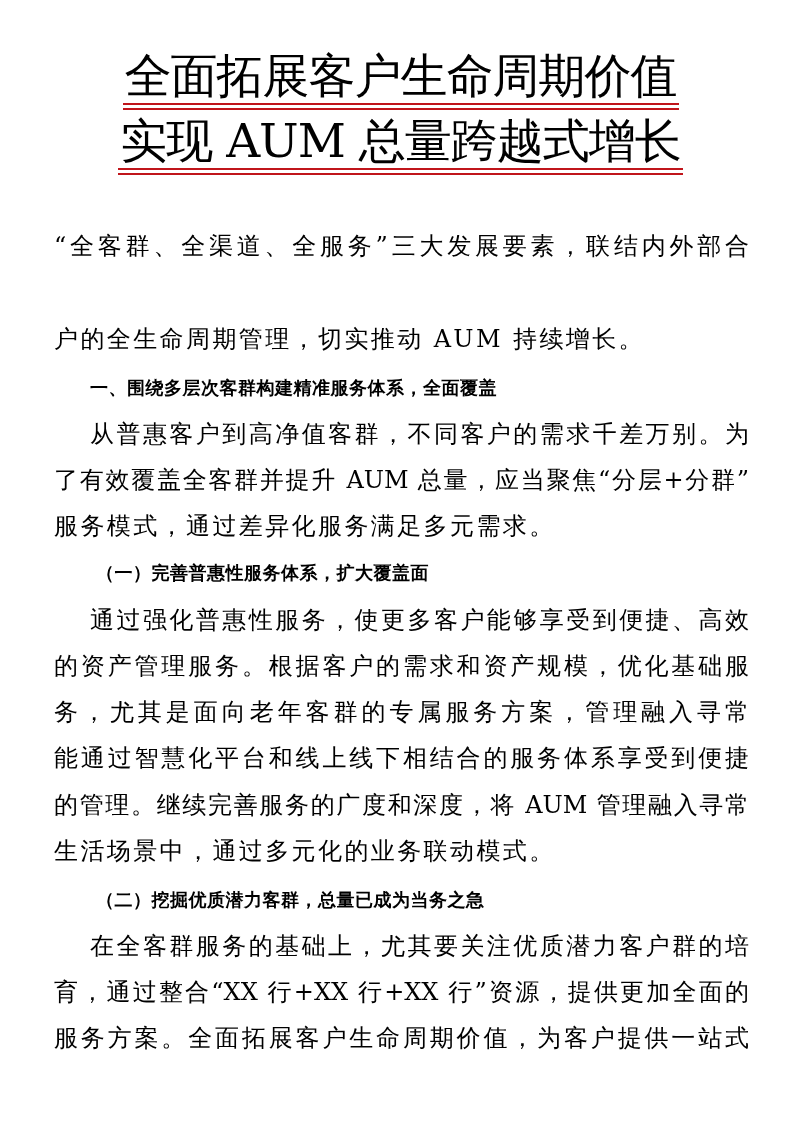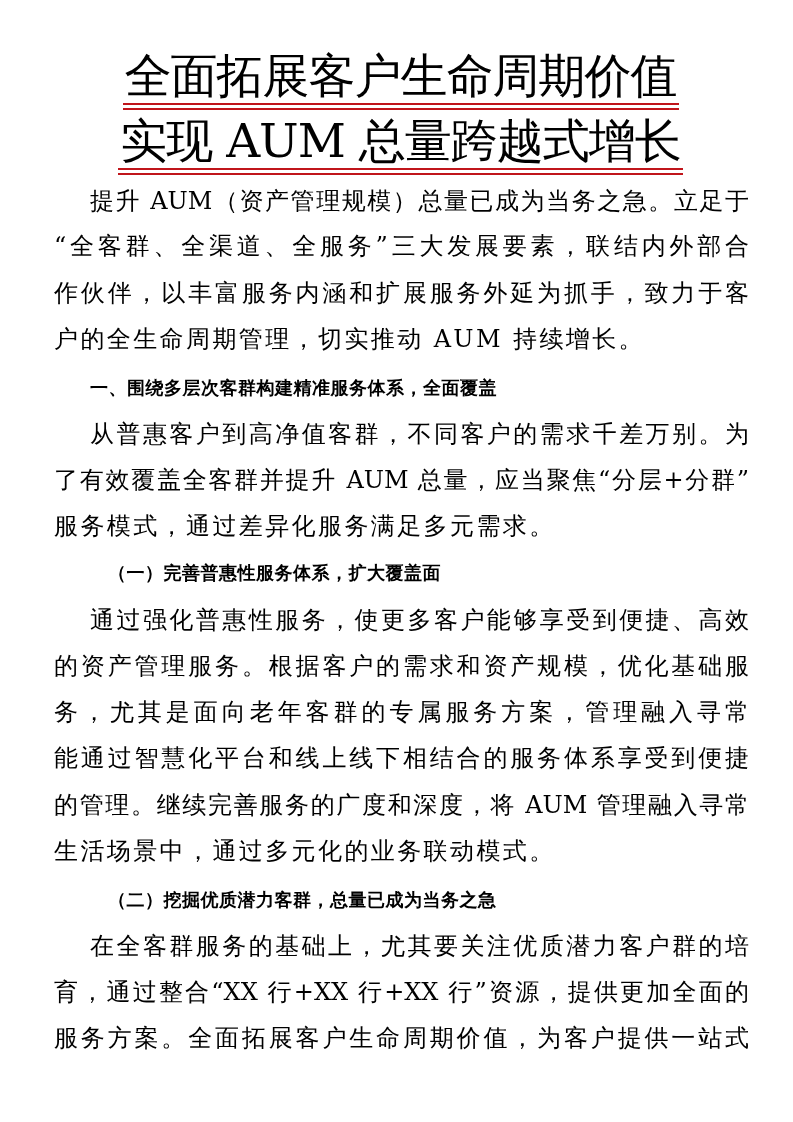--- a/index.html
+++ b/index.html
@@ -28,37 +28,35 @@
   }
   .line.indent { left: 86px; }
   .justify { text-align: justify; text-align-last: justify; width: 695px; letter-spacing: 0; }
   .justify.indent { width: 659px; }
   .heading {
     position: absolute; left: 86px;
     font-family: "DejaVu Sans", "Liberation Sans", sans-serif;
     font-weight: bold; font-size: 18px; line-height: 30px; white-space: nowrap;
     letter-spacing: 0.5px;
   }
-  .heading.sub { left: 92px; margin-left: 12px; }
+  .heading.sub { left: 92px; }
 </style>
 </head>
 <body>
 
 <div class="page">
 
   <div class="title-line" id="t1">
     <span class="title-text">全面拓展客户生命周期价值</span>
   </div>
   <div class="title-line" id="t2">
     <span class="title-text">实现 AUM 总量跨越式增长</span>
   </div>
 
-  <div class="line justify indent" style="top:186px">提升 AUM（资产管理规模）总量已成为当务之急。立足于</div>
   <div class="line justify" style="top:231px">“全客群、全渠道、全服务”三大发展要素，联结内外部合</div>
-  <div class="line justify" style="top:278px">作伙伴，以丰富服务内涵和扩展服务外延为抓手，致力于客</div>
   <div class="line" style="top:324px">户的全生命周期管理，切实推动 AUM 持续增长。</div>
 
   <div class="heading" style="top:373px">一、围绕多层次客群构建精准服务体系，全面覆盖</div>
   <div class="line justify indent" style="top:419px">从普惠客户到高净值客群，不同客户的需求千差万别。为</div>
   <div class="line justify" style="top:465px">了有效覆盖全客群并提升 AUM 总量，应当聚焦“分层+分群”</div>
   <div class="line" style="top:511px">服务模式，通过差异化服务满足多元需求。</div>
 
   <div class="heading sub" style="top:558px">（一）完善普惠性服务体系，扩大覆盖面</div>
   <div class="line justify indent" style="top:605px">通过强化普惠性服务，使更多客户能够享受到便捷、高效</div>
   <div class="line justify" style="top:651px">的资产管理服务。根据客户的需求和资产规模，优化基础服</div>

